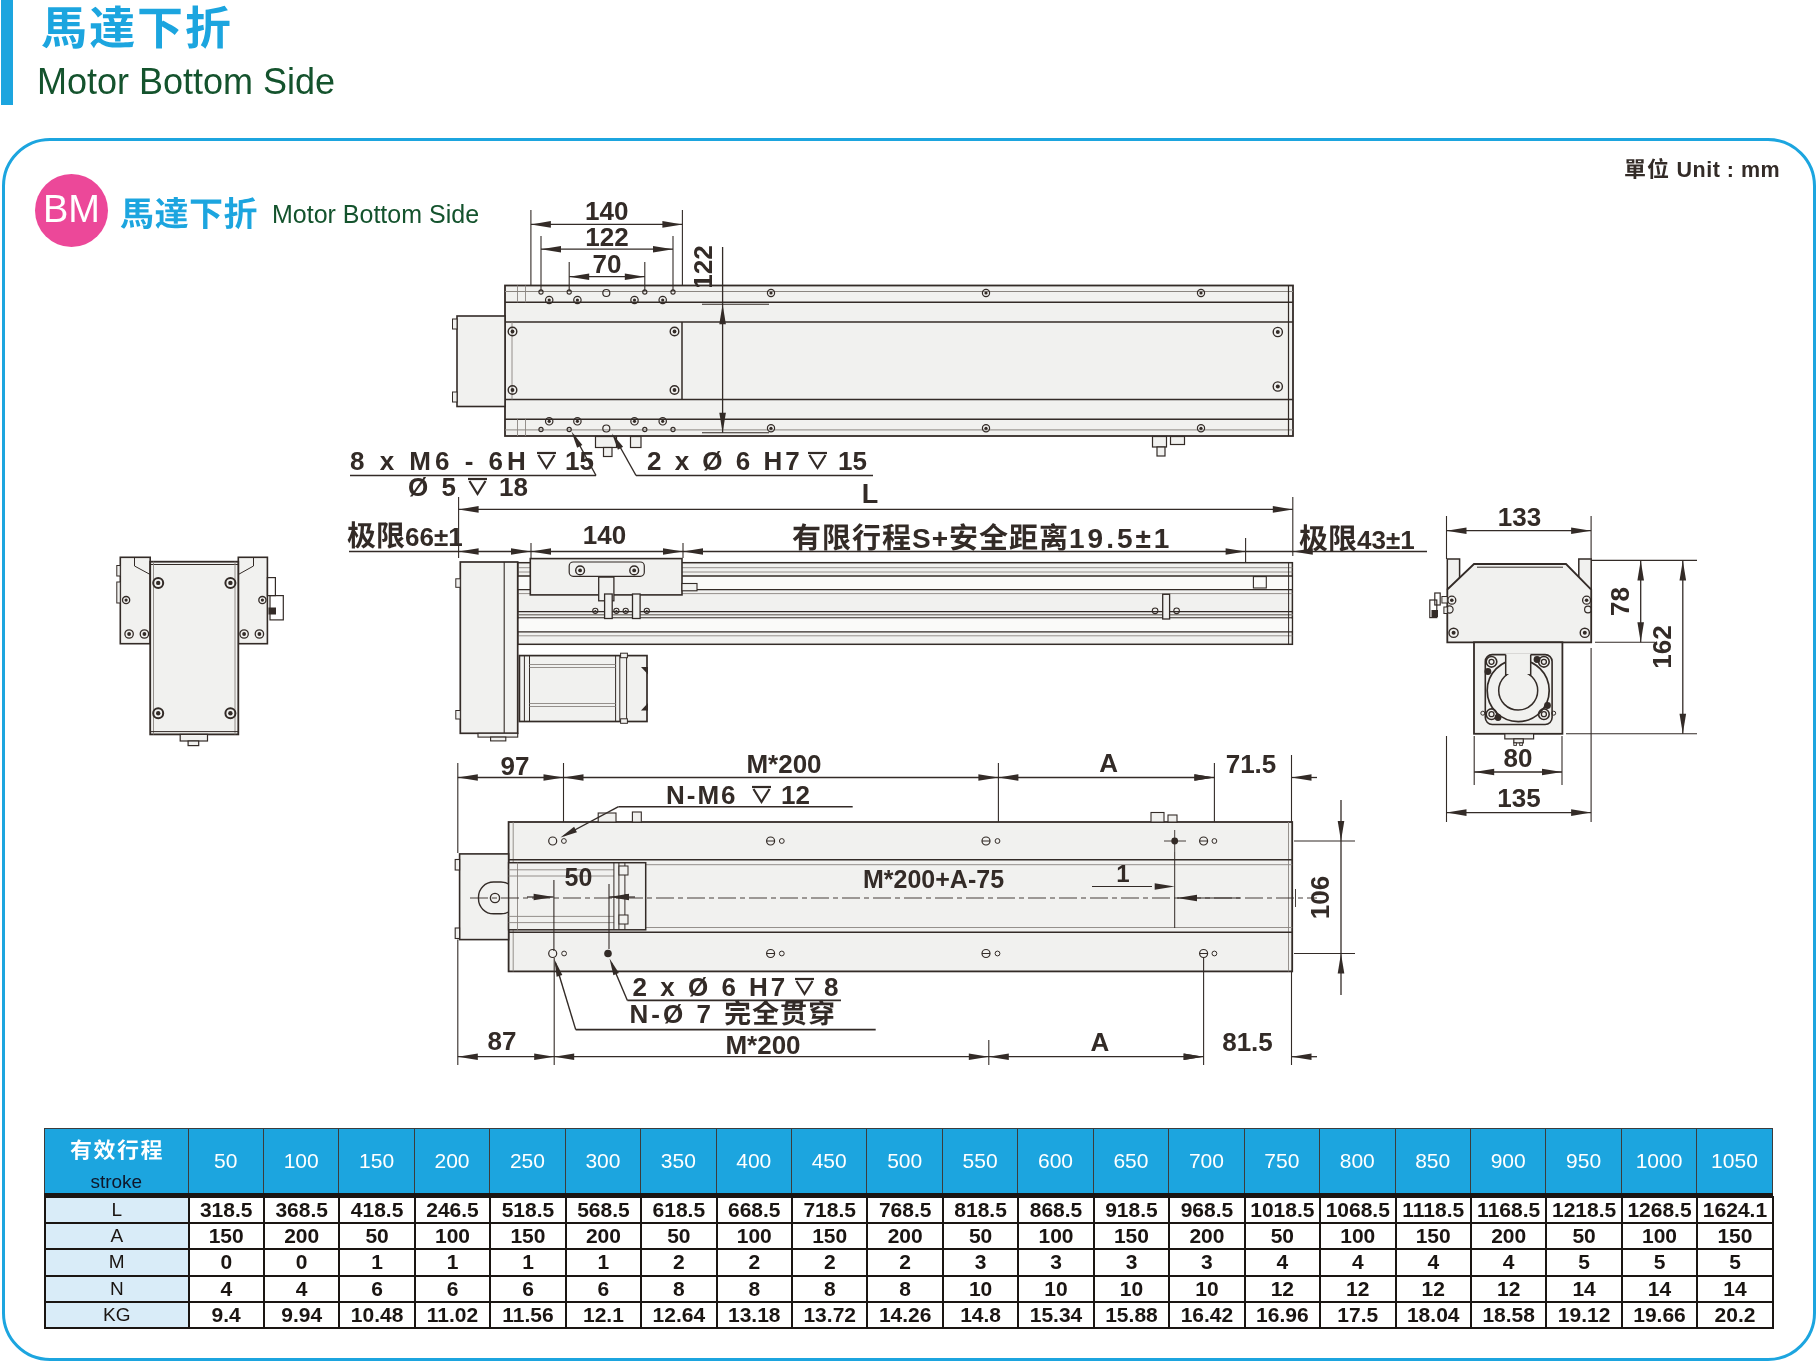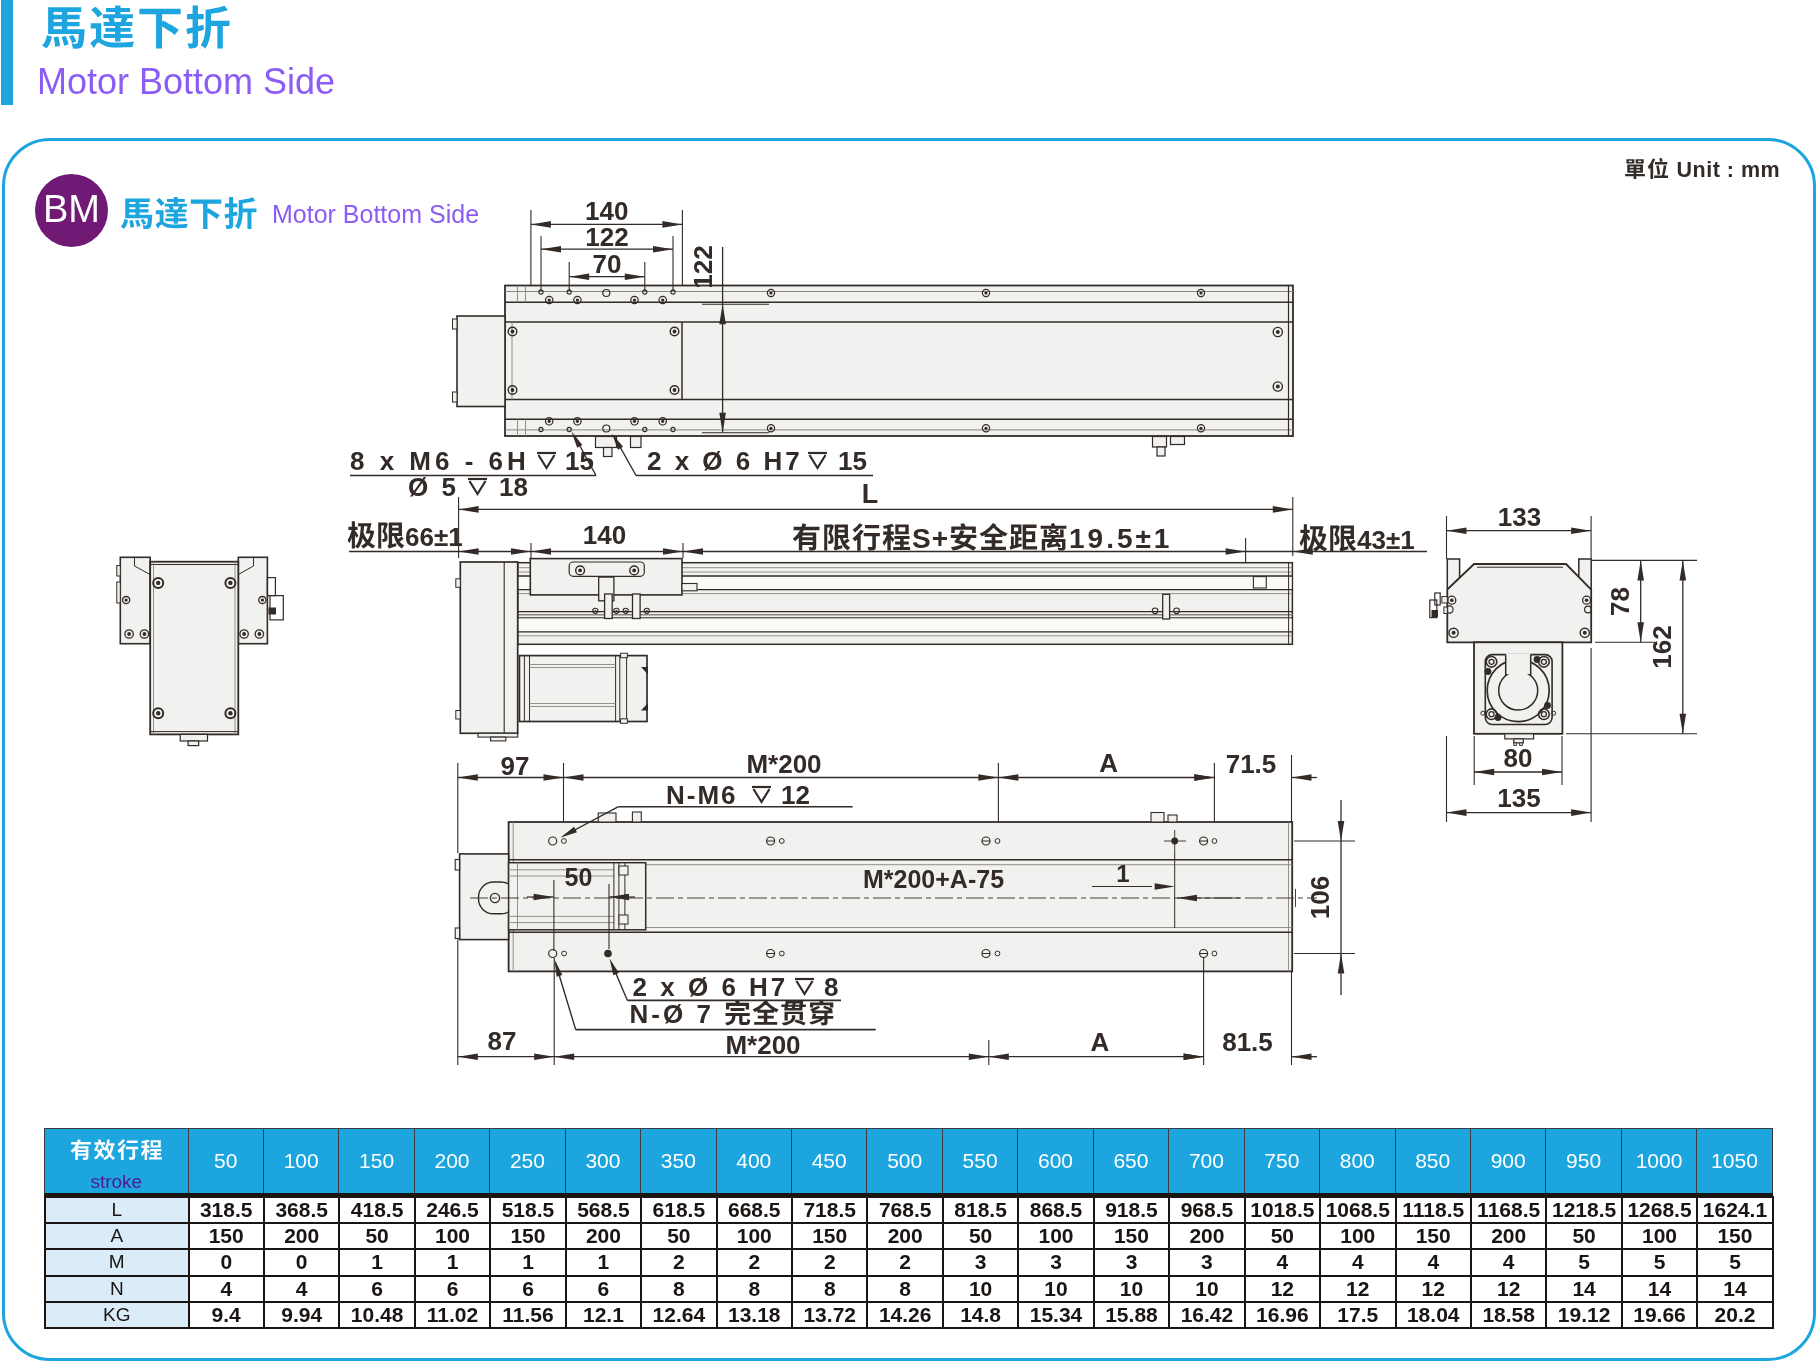--- a/index.html
+++ b/index.html
@@ -1,37 +1,37 @@
 <!DOCTYPE html>
 <html><head><meta charset="utf-8">
 <style>
 * { margin:0; padding:0; box-sizing:border-box; }
 html,body { width:1817px; height:1362px; background:#fff; font-family:"Liberation Sans",sans-serif; }
 #page { position:relative; width:1817px; height:1362px; overflow:hidden; }
-.cyan { color:#8b5cf6; }
+.cyan { color:#14532d; }
 #panel { position:absolute; left:1.5px; top:138px; width:1814px; height:1223px; border:3.2px solid #1CA5DF; border-radius:48px; }
 #svg1 { position:absolute; left:0; top:0; }
 .tt { position:absolute; left:44px; width:1728px; border-collapse:collapse; table-layout:fixed; }
 .tt td { border:2px solid #1a1512; text-align:center; vertical-align:middle; overflow:hidden; }
 .hc { background:#1CA5DF; color:#fff; font-size:21px; border:1.4px solid #3c3c3c !important; border-bottom:3px solid #1a1512 !important; }
 .h1c { line-height:30px; padding-top:6px; }
-.h2c { font-size:19px; line-height:22px; color:#4c1d95; }
+.h2c { font-size:19px; line-height:22px; color:#0f172a; }
 .dc { background:#fff; color:#1a1512; font-size:21px; font-weight:bold; }
 .lc { background:#d9ecf8; color:#1a1512; font-size:19px; }
 </style></head>
 <body>
 <div id="page">
 
 <div style="position:absolute;left:1px;top:0;width:12px;height:105px;background:#1CA5DF;"></div>
 
 <div class="cyan" style="position:absolute;left:37px;top:61px;font-size:36px;font-weight:normal;">Motor Bottom Side</div>
 
 <div id="panel"></div>
 
-<div style="position:absolute;left:35px;top:173.5px;width:73px;height:73px;border-radius:50%;background:#701a75;color:#fff;font-size:38px;font-weight:normal;text-align:center;line-height:71px;">BM</div>
+<div style="position:absolute;left:35px;top:173.5px;width:73px;height:73px;border-radius:50%;background:#ec4899;color:#fff;font-size:38px;font-weight:normal;text-align:center;line-height:71px;">BM</div>
 
 <div class="cyan" style="position:absolute;left:272px;top:200px;font-size:25px;font-weight:normal;">Motor Bottom Side</div>
 
 <svg id="svg1" width="1817" height="1362" viewBox="0 0 1817 1362" font-family="Liberation Sans,sans-serif">
 <defs>
         <path id="g0" d="M218.40087890625 489.24169921875H839.580322265625V395.499267578125H218.40087890625ZM218.40087890625 644.661376953125H839.580322265625V550.698974609375H218.40087890625ZM154.59912109375 332.261962890625H850.1982421875V229.1591796875H154.59912109375ZM827.15771484375 332.261962890625H948.421142578125Q948.421142578125 332.261962890625 947.921142578125 315.12158203125Q947.421142578125 297.981201171875 945.861083984375 285.9609375Q940.201171875 180.9609375 932.8712158203125 113.3408203125Q925.541259765625 45.720703125 915.9312744140625 7.54052734375Q906.3212890625 -30.6396484375 891.541259765625 -46.979736328125Q875.301025390625 -66.1201171875 856.9508056640625 -74.4102783203125Q838.6005859375 -82.700439453125 815.48046875 -85.820556640625Q794.92041015625 -89.16064453125 762.320556640625 -89.720703125Q729.720703125 -90.28076171875 692.8408203125 -88.620849609375Q691.8408203125 -63.340087890625 682.820556640625 -32.3292236328125Q673.80029296875 -1.318359375 660.43994140625 22.062255859375Q690.3994140625 18.84228515625 716.0289306640625 17.84228515625Q741.658447265625 16.84228515625 754.658447265625 17.622314453125Q766.75830078125 17.622314453125 773.978271484375 19.90234375Q781.1982421875 22.182373046875 787.978271484375 28.96240234375Q796.858154296875 39.182373046875 803.9080810546875 69.4522705078125Q810.9580078125 99.72216796875 816.617919921875 159.4320068359375Q822.27783203125 219.141845703125 827.15771484375 314.781494140625ZM444.87841796875 161.3994140625 537.9609375 183.56005859375Q558.180908203125 140.43994140625 575.5108642578125 88.81982421875Q592.8408203125 37.19970703125 598.8408203125 0.51953125L499.51806640625 -25.64111328125Q494.858154296875 11.259033203125 479.5882568359375 63.879150390625Q464.318359375 116.499267578125 444.87841796875 161.3994140625ZM605.538330078125 177.739501953125 692.28076171875 207.340087890625Q714.92041015625 175.219970703125 736.5101318359375 135.7698974609375Q758.099853515625 96.31982421875 767.19970703125 67.759765625L674.777099609375 33.59912109375Q666.2373046875 62.379150390625 646.59765625 103.499267578125Q626.9580078125 144.619384765625 605.538330078125 177.739501953125ZM272.87841796875 157.859619140625 373.76123046875 174.340087890625Q389.661376953125 125.219970703125 400.221435546875 67.81982421875Q410.781494140625 10.419677734375 412.5615234375 -32.48046875L305.338623046875 -50.52099609375Q305.338623046875 -22.180908203125 300.9486083984375 13.5491943359375Q296.55859375 49.279296875 289.3885498046875 86.8994140625Q282.218505859375 124.51953125 272.87841796875 157.859619140625ZM129.4384765625 203.700439453125 235.00146484375 174.859619140625Q226.00146484375 125.95947265625 212.0615234375 78.0093994140625Q198.12158203125 30.059326171875 176.181640625 -11.000732421875Q154.24169921875 -52.060791015625 120.24169921875 -83.180908203125L22.698974609375 -21.939208984375Q66.458740234375 18.060791015625 92.61865234375 77.6005859375Q118.778564453125 137.140380859375 129.4384765625 203.700439453125ZM453.99853515625 754.659912109375H572.921875V291.9609375H453.99853515625ZM154.59912109375 810.221435546875H875.140380859375V707.11865234375H272.5224609375V282.04052734375H154.59912109375Z"></path>
         <path id="g1" d="M265.781494140625 459.861083984375V94.95947265625H150.75830078125V348.9580078125H38.3994140625V459.861083984375ZM46.538330078125 753.1591796875 138.40087890625 820.421142578125Q166.620849609375 797.981201171875 196.180908203125 770.041259765625Q225.740966796875 742.101318359375 251.1910400390625 714.2713623046875Q276.64111328125 686.44140625 292.201171875 662.44140625L193.318359375 587.1591796875Q180.318359375 611.1591796875 156.038330078125 640.5491943359375Q131.75830078125 669.939208984375 102.8682861328125 699.5491943359375Q73.978271484375 729.1591796875 46.538330078125 753.1591796875ZM417.539794921875 567.3603515625 520.7626953125 589.8408203125Q533.742431640625 567.9609375 545.1722412109375 541.5311279296875Q556.60205078125 515.101318359375 561.0419921875 495.00146484375L451.9189453125 470.740966796875Q449.259033203125 489.8408203125 439.499267578125 517.16064453125Q429.739501953125 544.48046875 417.539794921875 567.3603515625ZM367.380615234375 790.822021484375H892.180908203125V707.219970703125H367.380615234375ZM356.020263671875 359.101318359375H905.620849609375V276.059326171875H356.020263671875ZM317.31982421875 488.8017578125H941.720703125V403.6396484375H317.31982421875ZM302.3603515625 657.141845703125H953.6005859375V570.19970703125H302.3603515625ZM316.380615234375 228.661376953125H943.92041015625V141.939208984375H316.380615234375ZM566.9189453125 849.720703125H685.622314453125V602.820556640625H566.9189453125ZM566.9189453125 446.260498046875H685.622314453125V64.9609375H566.9189453125ZM721.778564453125 591.720703125 839.48193359375 564.68017578125Q823.701904296875 536.240234375 809.0419921875 512.04052734375Q794.382080078125 487.8408203125 782.2822265625 469.52099609375L685.3994140625 494.781494140625Q694.939208984375 516.44140625 705.698974609375 543.921142578125Q716.458740234375 571.40087890625 721.778564453125 591.720703125ZM206.19970703125 147.9609375Q223.759765625 147.9609375 239.7098388671875 139.4110107421875Q255.659912109375 130.861083984375 276.0 116.981201171875Q296.340087890625 103.101318359375 324.900146484375 86.781494140625Q376.580322265625 57.021728515625 445.9906005859375 49.081787109375Q515.40087890625 41.141845703125 601.28076171875 41.141845703125Q643.3603515625 41.141845703125 692.80029296875 42.921875Q742.240234375 44.701904296875 794.0303955078125 47.8719482421875Q845.820556640625 51.0419921875 894.060791015625 55.4920654296875Q942.301025390625 59.942138671875 980.421142578125 65.2822265625Q973.740966796875 50.581787109375 966.28076171875 28.3111572265625Q958.820556640625 6.04052734375 953.5303955078125 -15.7301025390625Q948.240234375 -37.500732421875 947.240234375 -54.201171875Q919.900146484375 -55.981201171875 876.80029296875 -57.981201171875Q833.700439453125 -59.981201171875 783.6005859375 -61.481201171875Q733.500732421875 -62.981201171875 684.6707763671875 -63.981201171875Q635.8408203125 -64.981201171875 596.820556640625 -64.981201171875Q499.820556640625 -64.981201171875 431.200439453125 -53.8712158203125Q362.580322265625 -42.76123046875 306.1201171875 -12.12158203125Q271.8798828125 5.978271484375 246.259765625 25.578125Q220.6396484375 45.177978515625 203.859619140625 45.177978515625Q190.979736328125 45.177978515625 174.159912109375 26.0079345703125Q157.340087890625 6.837890625 140.42041015625 -22.322021484375Q123.500732421875 -51.48193359375 107.541259765625 -81.5615234375L30.379150390625 29.261962890625Q77.379150390625 83.24169921875 124.679443359375 115.601318359375Q171.979736328125 147.9609375 206.19970703125 147.9609375Z"></path>
         <path id="g2" d="M51.979736328125 776.28076171875H949.020263671875V655.017333984375H51.979736328125ZM414.738037109375 667.9970703125H543.581787109375V-87.16064453125H414.738037109375ZM482.8798828125 425.07666015625 564.622314453125 520.739501953125Q605.822021484375 500.859619140625 653.2518310546875 475.19970703125Q700.681640625 449.539794921875 748.0615234375 421.9898681640625Q795.44140625 394.43994140625 836.9913330078125 367.719970703125Q878.541259765625 341 907.201171875 317.43994140625L818.4384765625 207.19677734375Q792.11865234375 230.976806640625 752.518798828125 259.3668212890625Q712.9189453125 287.7568359375 666.7091064453125 316.976806640625Q620.499267578125 346.19677734375 573.0694580078125 374.416748046875Q525.6396484375 402.63671875 482.8798828125 425.07666015625Z"></path>
         <path id="g3" d="M861.578857421875 843.40087890625 933.060791015625 741.9580078125Q868.3603515625 722.057861328125 791.6903076171875 705.997802734375Q715.020263671875 689.937744140625 635.080322265625 678.437744140625Q555.140380859375 666.937744140625 480.92041015625 658.937744140625Q477.580322265625 680.538330078125 467.56005859375 708.7091064453125Q457.539794921875 736.8798828125 447.51953125 756.92041015625Q501.95947265625 763.700439453125 558.4493408203125 772.98046875Q614.939208984375 782.260498046875 669.259033203125 793.320556640625Q723.578857421875 804.380615234375 772.6287841796875 817.220703125Q821.6787109375 830.060791015625 861.578857421875 843.40087890625ZM507.76123046875 515.380615234375H967.6005859375V401.357421875H507.76123046875ZM703.47900390625 454.47900390625H822.40234375V-86.180908203125H703.47900390625ZM25.819091796875 339.2822265625Q74.279296875 349.382080078125 135.45947265625 363.8719482421875Q196.6396484375 378.36181640625 264.539794921875 395.5716552734375Q332.43994140625 412.781494140625 398.780029296875 429.88134765625L413.140380859375 319.75830078125Q321.3603515625 294.218505859375 226.68017578125 269.1787109375Q132 244.138916015625 55.419677734375 224.259033203125ZM43.059326171875 661.021728515625H405.580322265625V549.898681640625H43.059326171875ZM164.837890625 849.500732421875H282.76123046875V41.162109375Q282.76123046875 -2.018798828125 273.5311279296875 -26.33935546875Q264.301025390625 -50.659912109375 238.6005859375 -64.80029296875Q213.68017578125 -78.16064453125 176.539794921875 -82.28076171875Q139.3994140625 -86.40087890625 86.1591796875 -86.40087890625Q83.59912109375 -63.240234375 73.7489013671875 -31.33935546875Q63.898681640625 0.5615234375 52.87841796875 23.942138671875Q81.738037109375 22.942138671875 108.7879638671875 22.5521240234375Q135.837890625 22.162109375 145.837890625 22.162109375Q156.617919921875 23.162109375 160.7279052734375 27.0521240234375Q164.837890625 30.942138671875 164.837890625 40.942138671875ZM447.51953125 756.92041015625H566.222900390625V454.781494140625Q566.222900390625 363.221435546875 557.3328857421875 269.1910400390625Q548.44287109375 175.16064453125 521.662841796875 83.9500732421875Q494.8828125 -7.260498046875 440.8828125 -92.0810546875Q423.622314453125 -72.260498046875 395.6715087890625 -50.7698974609375Q367.720703125 -29.279296875 343.780029296875 -14.35888671875Q390.31982421875 62.341552734375 412.19970703125 142.4117431640625Q434.07958984375 222.48193359375 440.799560546875 301.8118896484375Q447.51953125 381.141845703125 447.51953125 455.5615234375Z"></path>
         <path id="g4" d="M433.858154296875 515.6396484375H558.24169921875V-89.500732421875H433.858154296875ZM265.08251953125 338.47900390625V284.781494140625H738.1171875V338.47900390625ZM265.08251953125 477.6787109375V424.421142578125H738.1171875V477.6787109375ZM147.939208984375 569.861083984375H861.500732421875V192.59912109375H147.939208984375ZM53.419677734375 140.740966796875H949.3603515625V37.418212890625H53.419677734375ZM218.44140625 738.59912109375V680.921875H359.03759765625V738.59912109375ZM111.99853515625 810.500732421875H471.500732421875V609.020263671875H111.99853515625ZM637.60205078125 738.59912109375V680.921875H781.1982421875V738.59912109375ZM531.379150390625 810.500732421875H893.88134765625V609.020263671875H531.379150390625Z"></path>

